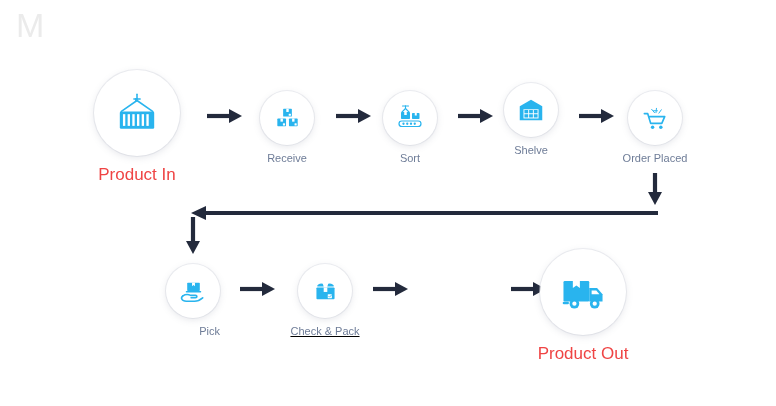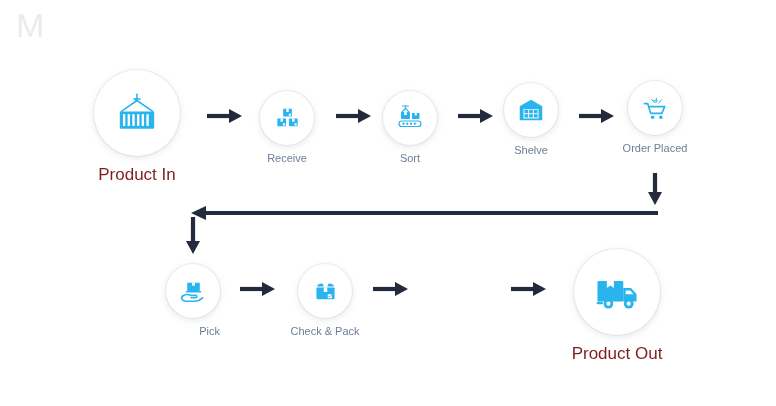--- a/index.html
+++ b/index.html
@@ -33,21 +33,21 @@
   .disc svg{display:block;}
   .label{
     margin-top:7px;
     color:#6e7c97;
     white-space:nowrap;
     font-weight:400;
   }
   .node.small .disc{width:54px;height:54px;}
   .node.small .label{font-size:11px;}
   .node.big .disc{width:86px;height:86px;}
-  .node.big .label{font-size:17px;margin-top:9px;color:#7f1d1d;}
+  .node.big .label{font-size:17px;margin-top:9px;color:#ef4444;}
 
   
   .arrow-h{position:absolute;}
   .arrow-h svg{display:block;}
   .flow-line{position:absolute;}
   .flow-line svg{display:block;}
 </style>
 </head>
 <body>
 
@@ -177,21 +177,21 @@
     <div class="label">Shelve</div>
   </div>
 
   <div class="arrow-h" style="left:577px;top:106px;">
     <svg width="40" height="20" viewBox="0 0 40 20">
       <path d="M2 10 H26" stroke="#232a3c" stroke-width="4.2"></path>
       <path d="M24 3 L37 10 L24 17 Z" fill="#232a3c"></path>
     </svg>
   </div>
 
-  <div class="node small" style="left:628px;top:81px;width:54px;">
+  <div class="node small" style="left:628px;top:91px;width:54px;">
     <div class="disc">
       <span>
         <svg width="31" height="31" viewBox="0 0 64 64">
           <g stroke="#29b4ee" stroke-width="2" stroke-linecap="round" fill="none">
             <path d="M24 13 L30 20"></path>
             <path d="M34 11 L33 20"></path>
             <path d="M44 14 L39 21"></path>
             <path d="M28 16 L36 16"></path>
           </g>
           <path d="M9 22 h7 l6 20 h23 l6 -14 H20" fill="none" stroke="#29b4ee" stroke-width="3.4" stroke-linejoin="round" stroke-linecap="round"></path>
@@ -239,21 +239,21 @@
     <div class="label">Pick</div>
   </div>
 
   <div class="arrow-h" style="left:238px;top:279px;">
     <svg width="40" height="20" viewBox="0 0 40 20">
       <path d="M2 10 H26" stroke="#232a3c" stroke-width="4.2"></path>
       <path d="M24 3 L37 10 L24 17 Z" fill="#232a3c"></path>
     </svg>
   </div>
 
-  <div class="node small" style="left:298px;top:264px;width:54px;">
+  <div class="node small" style="left:298px;top:264px;width:54px;text-decoration:underline;">
     <div class="disc">
       <span>
         <svg width="29" height="29" viewBox="0 0 64 64">
 
           <path d="M14 18 q5 -5 12 -3 l2 6 h-14 Z" fill="#29b4ee"></path>
           <path d="M50 18 q-5 -5 -12 -3 l-2 6 h14 Z" fill="#29b4ee"></path>
 
           <rect x="12" y="23" width="40" height="26" rx="2" fill="#29b4ee"></rect>
           <rect x="28" y="23" width="8" height="10" fill="#ffffff"></rect>
           <rect x="37" y="38" width="9" height="9" rx="1.2" fill="#ffffff"></rect>
@@ -272,21 +272,21 @@
   </div>
 
 
   <div class="arrow-h" style="left:509px;top:279px;">
     <svg width="40" height="20" viewBox="0 0 40 20">
       <path d="M2 10 H26" stroke="#232a3c" stroke-width="4.2"></path>
       <path d="M24 3 L37 10 L24 17 Z" fill="#232a3c"></path>
     </svg>
   </div>
 
-  <div class="node big" style="left:574px;top:249px;width:86px;">
+  <div class="node big" style="left:540px;top:249px;width:86px;">
     <div class="disc">
       <span>
         <svg width="50" height="50" viewBox="0 0 64 64">
 
           <rect x="7" y="18" width="33" height="26" rx="1.6" fill="#29b4ee"></rect>
           <path d="M19 18 h9 v9 l-4.5 -3.4 -4.5 3.4 Z" fill="#ffffff"></path>
 
           <path d="M40 27 h10 l7 8 v9 H40 Z" fill="#29b4ee"></path>
           <path d="M43 30 h6 l4 5 h-10 Z" fill="#ffffff"></path>
 

